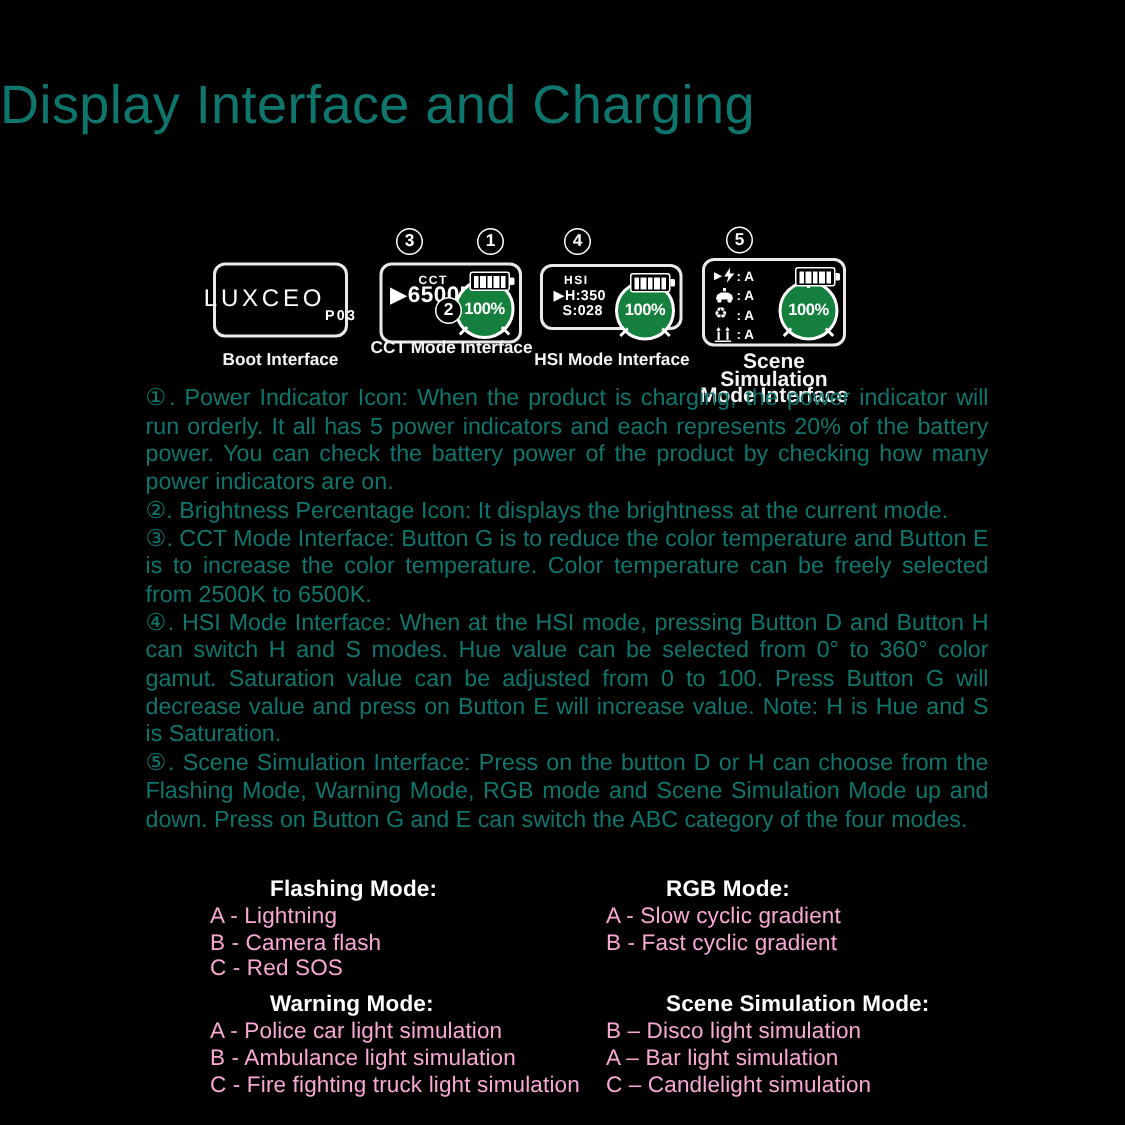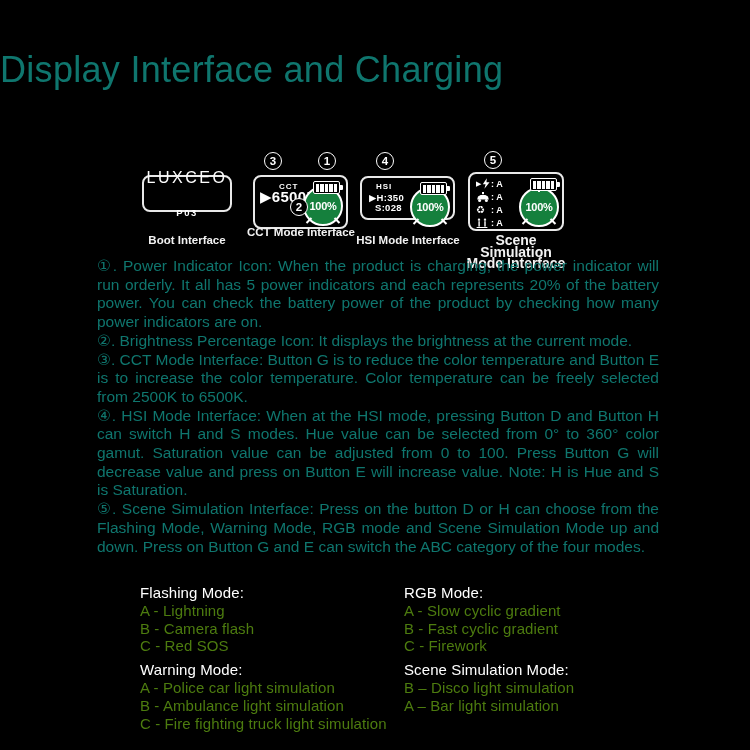--- a/index.html
+++ b/index.html
@@ -5,21 +5,21 @@
   html,body{margin:0;padding:0;background:#000;}
   .stage{position:relative;width:750px;height:750px;background:#000;overflow:hidden;
          font-family:"Liberation Sans","DejaVu Sans",sans-serif;color:#fff;}
 
   
   .title{position:absolute;top:46px;left:0;width:100%;
          font-size:36px;line-height:48px;font-weight:500;color:#0f766e;letter-spacing:.3px;}
 
   
   .screen{position:absolute;box-sizing:border-box;border:2px solid #e9e9e9;border-radius:8px;background:#000;}
-  .screen-boot{left:142px;top:175px;width:90px;height:37px;display:flex;flex-direction:column;
+  .screen-boot{left:142px;top:175px;width:90px;height:50px;display:flex;flex-direction:row;
                align-items:center;justify-content:center;}
   .logo{font-size:16px;letter-spacing:2.5px;font-weight:500;color:#fdfdfd;}
   .model{font-size:9.5px;letter-spacing:1.5px;font-weight:600;margin-top:20px;}
 
   .screen-cct{left:253px;top:175px;width:95px;height:54px;}
   .screen-hsi{left:360px;top:176px;width:95px;height:44px;}
   .screen-scene{left:468px;top:172px;width:96px;height:59px;}
 
   .mode-block{position:absolute;left:5px;top:5px;text-align:center;line-height:10px;}
   .mode-name{font-size:8px;font-weight:bold;letter-spacing:1px;}
@@ -59,22 +59,22 @@
   .slabel-small{font-size:14px;line-height:11.5px;white-space:pre-line;}
 
   
   .paras{position:absolute;left:97px;top:257px;width:562px;}
   .paras p{margin:0;font-size:15.5px;line-height:18.7px;text-align:justify;color:#0f766e;}
 
   
   .modes{position:absolute;left:140px;top:584px;width:480px;display:grid;
          grid-template-columns:264px 1fr;row-gap:6px;}
   .mode-group{font-size:15px;}
-  .mode-title{font-weight:normal;line-height:18px;letter-spacing:.1px;}
-  .mode-item{line-height:17.7px;color:#4d7c0f;letter-spacing:.1px;}
+  .mode-title{font-weight:bold;line-height:18px;letter-spacing:.1px;margin-left:40px;}
+  .mode-item{line-height:17.7px;color:#f9a8d4;letter-spacing:.1px;}
 </style>
 </head>
 <body>
 
 <div class="stage">
 
   <div class="title">
     <div>Display Interface and Charging</div>
   </div>
 
@@ -207,28 +207,28 @@
     <div class="mode-group">
       <div class="mode-title">Flashing Mode:</div>
       <div class="mode-item">A - Lightning</div>
       <div class="mode-item">B - Camera flash</div>
       <div class="mode-item">C - Red SOS</div>
     </div>
     <div class="mode-group">
       <div class="mode-title">RGB Mode:</div>
       <div class="mode-item">A - Slow cyclic gradient</div>
       <div class="mode-item">B - Fast cyclic gradient</div>
-      <div class="mode-item">C - Firework</div>
     </div>
     <div class="mode-group">
       <div class="mode-title">Warning Mode:</div>
       <div class="mode-item">A - Police car light simulation</div>
       <div class="mode-item">B - Ambulance light simulation</div>
       <div class="mode-item">C - Fire fighting truck light simulation</div>
     </div>
     <div class="mode-group">
       <div class="mode-title">Scene Simulation Mode:</div>
       <div class="mode-item">B – Disco light simulation</div>
       <div class="mode-item">A – Bar light simulation</div>
+      <div class="mode-item">C – Candlelight simulation</div>
     </div>
   </div>
 
 </div>
 
 </body></html>

